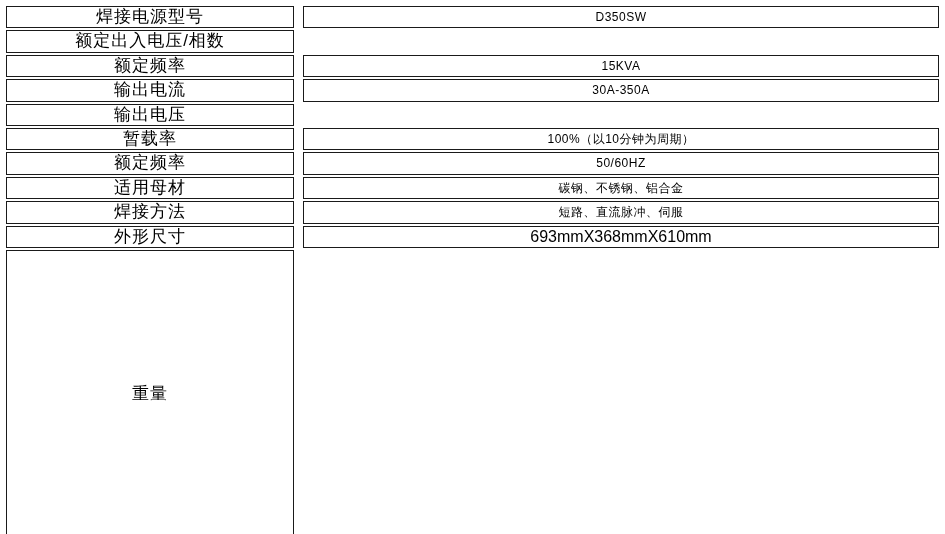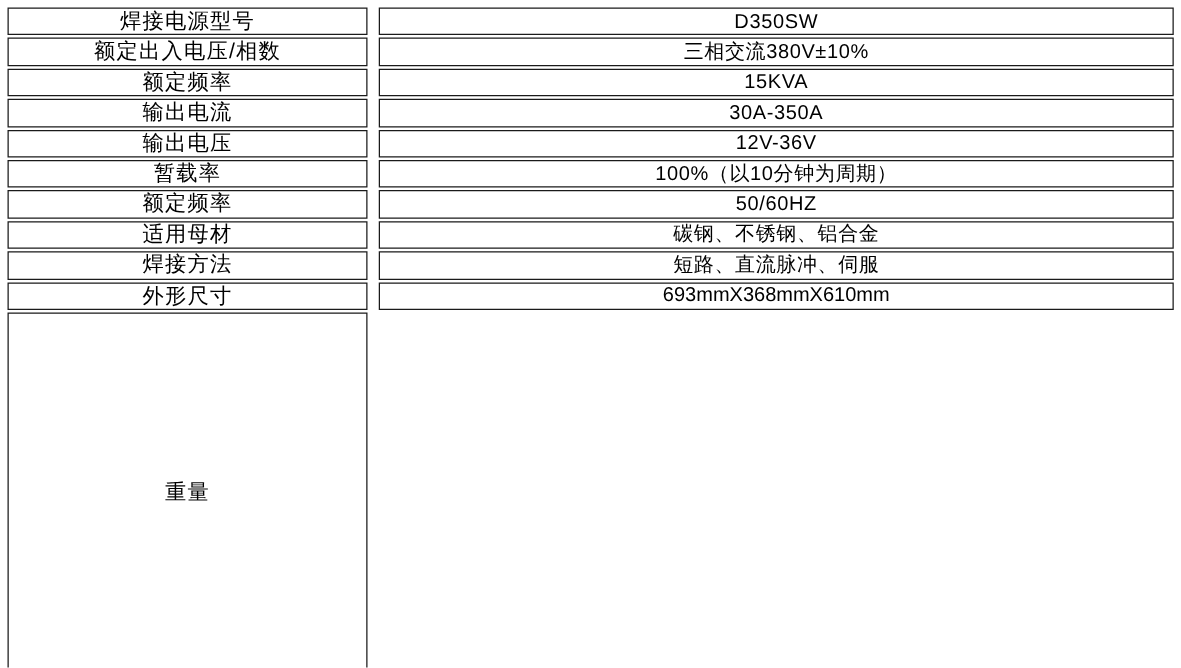--- a/index.html
+++ b/index.html
@@ -47,21 +47,21 @@
     width: 288px;
     flex: 0 0 288px;
     font-size: 17px;
     letter-spacing: 1px;
   }
   .cell-spacer {
     flex: 0 0 9px;
   }
   .cell-value {
     flex: 1 1 auto;
-    font-size: 16px;
+    font-size: 12px;
     letter-spacing: 0.5px;
   }
   .val-small {
     font-size: 16px;
     letter-spacing: 0px;
   }
 </style>
 </head>
 <body>
 
@@ -69,39 +69,37 @@
 
   <div class="spec-row">
     <div class="cell cell-label">焊接电源型号</div>
     <div class="cell-spacer"></div>
     <div class="cell cell-value">D350SW</div>
   </div>
 
   <div class="spec-row">
     <div class="cell cell-label">额定出入电压/相数</div>
     <div class="cell-spacer"></div>
-    <div class="cell cell-value">三相交流380V±10%</div>
   </div>
 
   <div class="spec-row">
     <div class="cell cell-label">额定频率</div>
     <div class="cell-spacer"></div>
     <div class="cell cell-value">15KVA</div>
   </div>
 
   <div class="spec-row">
     <div class="cell cell-label">输出电流</div>
     <div class="cell-spacer"></div>
     <div class="cell cell-value">30A-350A</div>
   </div>
 
   <div class="spec-row">
     <div class="cell cell-label">输出电压</div>
     <div class="cell-spacer"></div>
-    <div class="cell cell-value">12V-36V</div>
   </div>
 
   <div class="spec-row">
     <div class="cell cell-label">暂载率</div>
     <div class="cell-spacer"></div>
     <div class="cell cell-value">100%（以10分钟为周期）</div>
   </div>
 
   <div class="spec-row">
     <div class="cell cell-label">额定频率</div>

